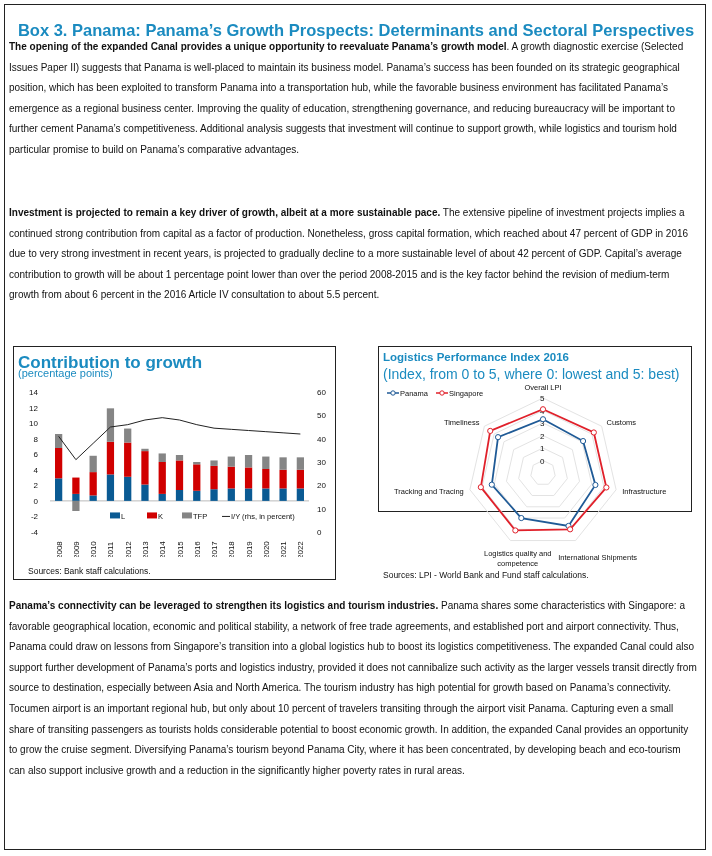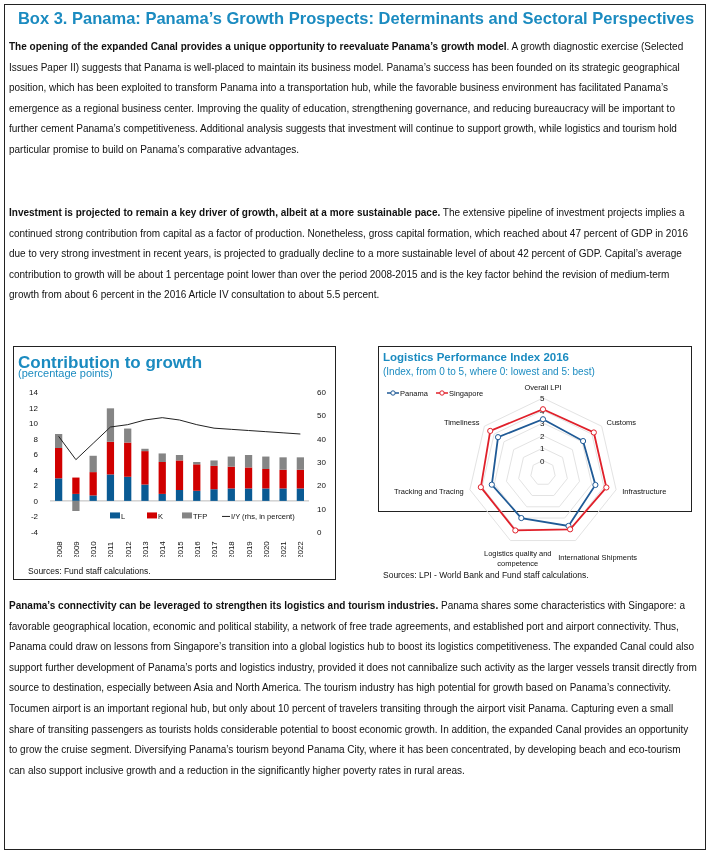--- a/index.html
+++ b/index.html
@@ -1,18 +1,18 @@
 <!DOCTYPE html>
 <html><head>
 <meta charset="utf-8">
 <style>
   html,body{margin:0;padding:0;background:#fff;}
   body{width:712px;height:856px;position:relative;overflow:hidden;font-family:"Liberation Sans",sans-serif;color:#111;}
   .box{position:absolute;left:4px;top:4px;width:702px;height:846px;border:1.5px solid #222;box-sizing:border-box;}
-  .title{position:absolute;left:0;width:100%;top:9px;text-align:center;font-weight:bold;font-size:16.5px;color:#1b8bc0;letter-spacing:0;}
+  .title{position:absolute;left:0;width:100%;top:21px;text-align:center;font-weight:bold;font-size:16.5px;color:#1b8bc0;letter-spacing:0;}
   .para{position:absolute;left:9px;width:690px;font-size:10px;line-height:20.6px;}
   .para b{font-weight:bold;}
   .chart{position:absolute;border:1.5px solid #222;box-sizing:border-box;background:#fff;}
   .ctitle{position:absolute;font-weight:bold;color:#1b8bc0;}
   .csub{position:absolute;color:#1b8bc0;}
   .src{position:absolute;font-size:8.5px;color:#111;}
   svg text{font-family:"Liberation Sans",sans-serif;}
 </style>
 </head>
 <body>
@@ -109,26 +109,26 @@
       <polyline points="44.63333333333333,89.33333333333333 61.9,112.66666666666666 79.16666666666666,96.33333333333334 96.43333333333334,80 113.69999999999999,77.66666666666666 130.96666666666667,73 148.23333333333332,70.66666666666667 165.5,73 182.76666666666665,77.66666666666666 200.03333333333333,81.16666666666666 217.29999999999998,82.33333333333334 234.56666666666666,83.5 251.83333333333331,84.66666666666667 269.1,85.83333333333333 286.3666666666667,87" fill="none" stroke="#222222" stroke-width="1"></polyline>
       <rect x="96" y="165.44444444444446" width="10" height="6" fill="#0a5a93"></rect>
       <text x="107" y="172.44444444444446" font-size="7.5" fill="#111">L</text>
       <rect x="133" y="165.44444444444446" width="10" height="6" fill="#d00000"></rect>
       <text x="144" y="172.44444444444446" font-size="7.5" fill="#111">K</text>
       <rect x="168" y="165.44444444444446" width="10" height="6" fill="#858585"></rect>
       <text x="179" y="172.44444444444446" font-size="7.5" fill="#111">TFP</text>
       <line x1="208" x2="216" y1="169.44444444444446" y2="169.44444444444446" stroke="#222222" stroke-width="1"></line>
       <text x="217" y="172.44444444444446" font-size="7.5" fill="#111">I/Y (rhs, in percent)</text>
     </svg>
-  <div class="src" style="left:14px;top:219px;">Sources: Fund staff calculations.</div>
+  <div class="src" style="left:14px;top:219px;">Sources: Bank staff calculations.</div>
 </div>
 
 <div class="chart" style="left:378px;top:346px;width:314px;height:166px;">
   <div class="ctitle" style="left:4px;top:4px;font-size:11.5px;">Logistics Performance Index 2016</div>
-  <div class="csub" style="left:4px;top:19px;font-size:10px;">(Index, from 0 to 5, where 0: lowest and 5: best)</div>
+  <div class="csub" style="left:4px;top:19px;font-size:14px;">(Index, from 0 to 5, where 0: lowest and 5: best)</div>
   <svg id="radar-svg" width="312" height="220" style="position:absolute;left:0;top:0;">
       <polygon points="164,126 164,126 164,126 164,126 164,126 164,126 164,126" fill="none" stroke="#e3e3e3" stroke-width="1"></polygon>
       <polygon points="164,113.5 173.77289353085038,118.20637747676584 176.1865989022728,128.78151167445392 169.4235467389695,137.26211084878025 158.57645326103054,137.26211084878025 151.8134010977272,128.78151167445392 154.22710646914962,118.20637747676584" fill="none" stroke="#e3e3e3" stroke-width="1"></polygon>
       <polygon points="164,101 183.54578706170074,110.41275495353166 188.37319780454558,131.56302334890785 174.84709347793896,148.52422169756048 153.15290652206104,148.52422169756048 139.62680219545442,131.56302334890788 144.45421293829926,110.41275495353166" fill="none" stroke="#e3e3e3" stroke-width="1"></polygon>
       <polygon points="164,88.5 193.31868059255112,102.6191324302975 200.5597967068184,134.3445350233618 180.27064021690842,159.7863325463407 147.72935978309158,159.7863325463407 127.44020329318161,134.3445350233618 134.68131940744888,102.6191324302975" fill="none" stroke="#e3e3e3" stroke-width="1"></polygon>
       <polygon points="164,76 203.0915741234015,94.82550990706332 212.74639560909117,137.12604669781572 185.6941869558779,171.04844339512096 142.3058130441221,171.04844339512096 115.25360439090882,137.12604669781572 124.9084258765985,94.82550990706333" fill="none" stroke="#e3e3e3" stroke-width="1"></polygon>
       <polygon points="164,63.5 212.86446765425185,87.03188738382916 224.93299451136397,139.90755837226965 191.11773369484737,182.3105542439012 136.88226630515263,182.3105542439012 103.06700548863603,139.90755837226965 115.13553234574813,87.03188738382917" fill="none" stroke="#e3e3e3" stroke-width="1"></polygon>
       <polygon points="164,51 222.63736118510224,79.238264860595 237.11959341363678,142.68907004672357 196.54128043381687,193.57266509268143 131.45871956618316,193.57266509268143 90.88040658636322,142.6890700467236 105.36263881489776,79.238264860595" fill="none" stroke="#e3e3e3" stroke-width="1"></polygon>
       <text x="161" y="116.5" font-size="8" fill="#111">0</text>
       <text x="161" y="104" font-size="8" fill="#111">1</text>

